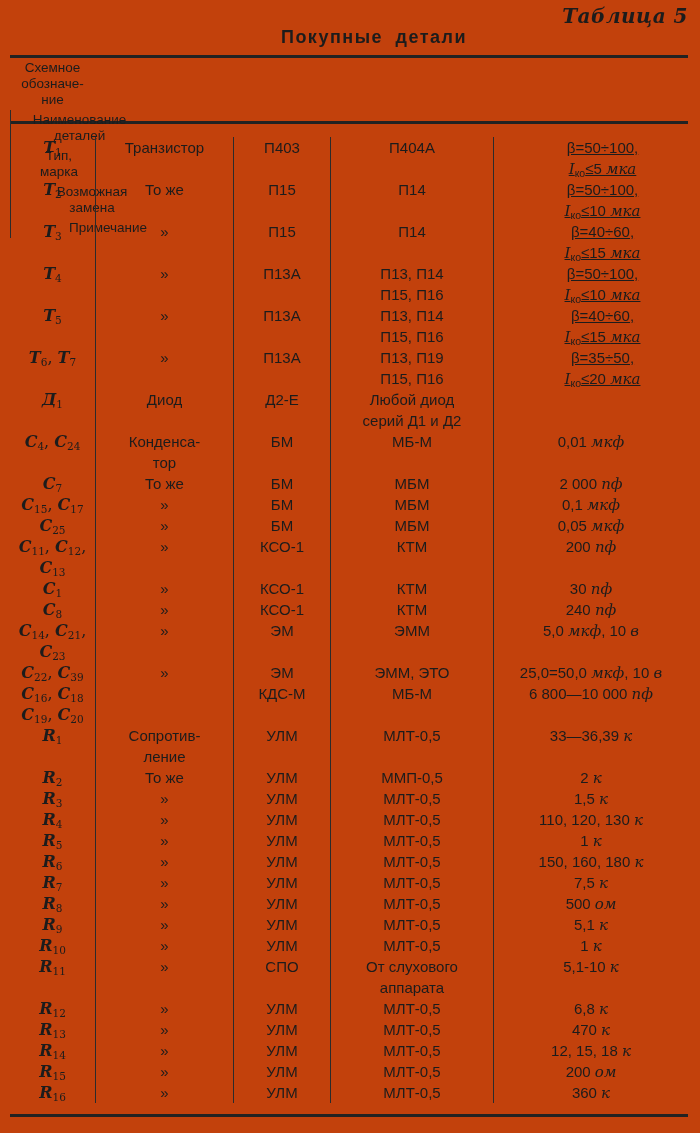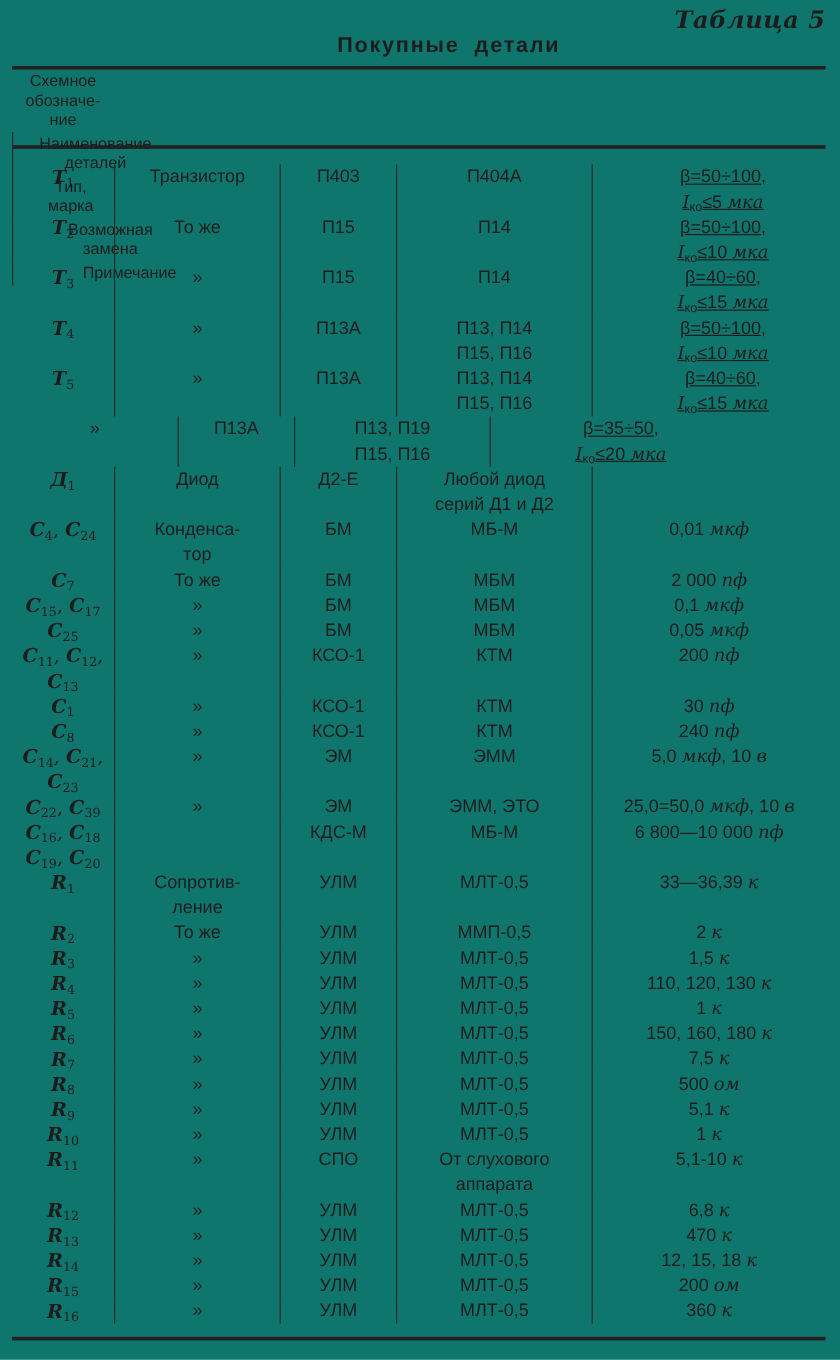--- a/index.html
+++ b/index.html
@@ -1,19 +1,19 @@
 <!DOCTYPE html>
 <html lang="ru"><head>
 <meta charset="utf-8">
 <style>
   html,body{margin:0;padding:0;}
   .page{
     position:relative;
     width:700px;height:1133px;
-    background:#0f766e;
+    background:#c2410c;
     color:#1c1c1c;
     font-family:"Liberation Sans",sans-serif;
     overflow:hidden;
   }
   .table-label{
     position:absolute;top:4px;right:12px;
     font-family:"DejaVu Serif","Liberation Serif",serif;
     font-style:italic;font-weight:700;font-size:20px;
     letter-spacing:.5px;
   }
@@ -173,20 +173,23 @@
           <div class="td c-replacement w3">
             <div class="ln">П13, П14</div>
             <div class="ln">П15, П16</div>
           </div>
           <div class="td c-note w4 left">
             <div class="ln">β=40÷60,</div>
             <div class="ln"><i>I</i><sub>ко</sub>≤15 <i>мка</i></div>
           </div>
         </div>
         <div class="tr">
+          <div class="td c-designation w0">
+            <div class="ln"><i>T</i><sub>6</sub>, <i>T</i><sub>7</sub></div>
+          </div>
           <div class="td c-name w1">
             <div class="ln">»</div>
           </div>
           <div class="td c-type w2">
             <div class="ln">П13А</div>
           </div>
           <div class="td c-replacement w3">
             <div class="ln">П13, П19</div>
             <div class="ln">П15, П16</div>
           </div>

